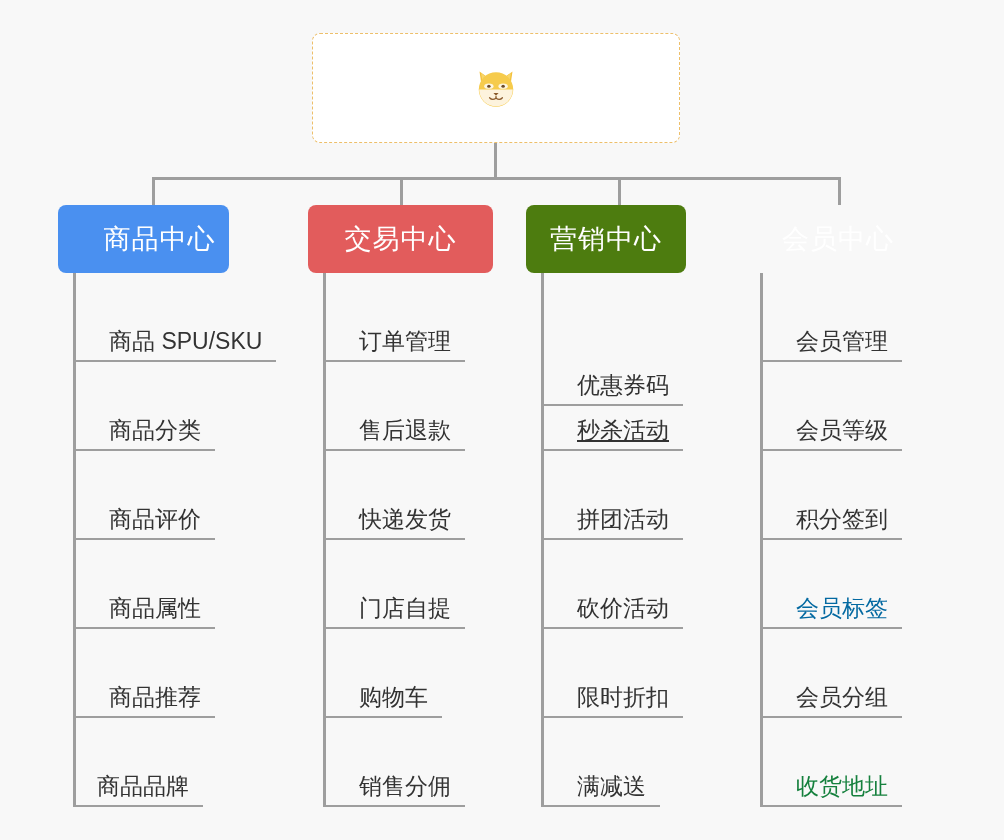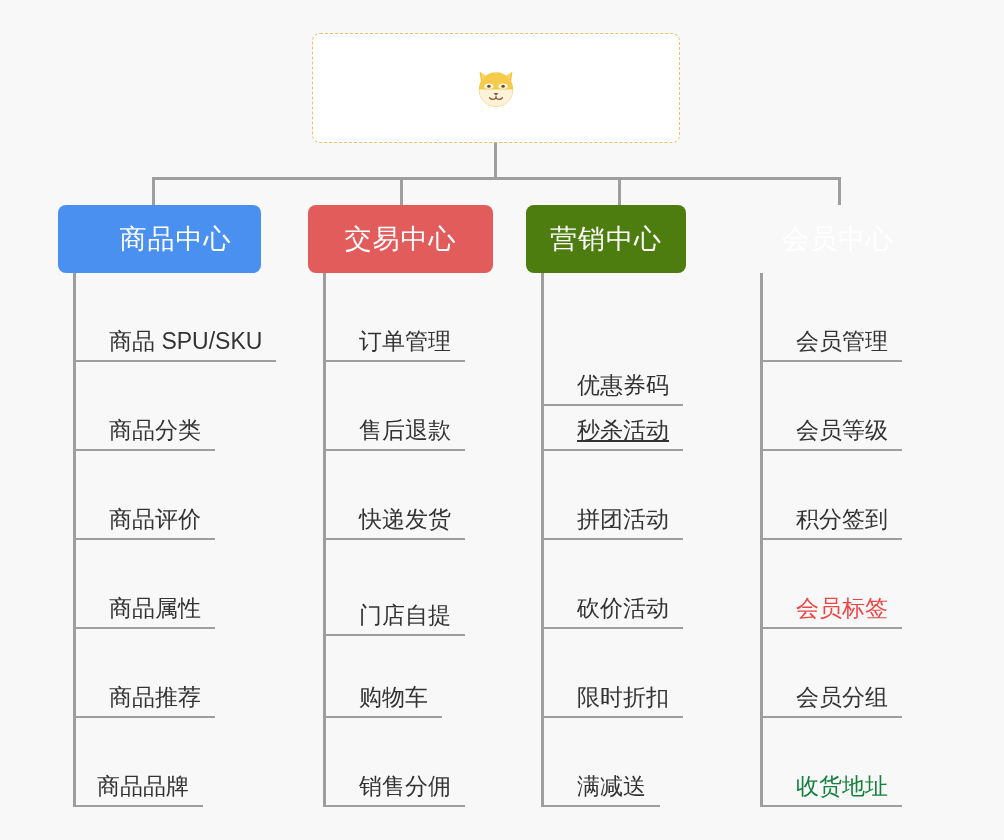--- a/index.html
+++ b/index.html
@@ -130,21 +130,21 @@
   <div id="connectors">
       <div class="conn conn-v" style="left: 494px; top: 143px; height: 37px; background: rgb(158, 158, 158);"></div>
       <div class="conn conn-h" style="left: 152px; top: 177px; width: 689px; background: rgb(158, 158, 158);"></div>
       <div class="conn conn-v" style="left: 152px; top: 177px; height: 28px; background: rgb(158, 158, 158);"></div>
       <div class="conn conn-v" style="left: 400px; top: 177px; height: 28px; background: rgb(158, 158, 158);"></div>
       <div class="conn conn-v" style="left: 618px; top: 177px; height: 28px; background: rgb(158, 158, 158);"></div>
       <div class="conn conn-v" style="left: 838px; top: 177px; height: 28px; background: rgb(158, 158, 158);"></div>
     </div>
 
   <div id="branches">
-      <div class="cat-box" style="left: 58px; width: 203px; background: rgb(74, 144, 240); padding-left: 32px;">
+      <div class="cat-box" style="left: 58px; width: 171px; background: rgb(74, 144, 240); padding-left: 32px;">
         <span>商品中心</span>
       </div>
       <div class="leaf-column" style="left: 73px;">
         <div class="leaf-trunk" style="height: 534px; background: rgb(158, 158, 158);"></div>
         <div class="leaf-item" style="top: 0px;">
           <div class="leaf-underline" style="border-bottom-color: rgb(158, 158, 158); color: rgb(51, 51, 51);">商品 SPU/SKU</div>
         </div>
         <div class="leaf-item" style="top: 89px;">
           <div class="leaf-underline" style="border-bottom-color: rgb(158, 158, 158); color: rgb(51, 51, 51);">商品分类</div>
         </div>
@@ -168,21 +168,21 @@
         <div class="leaf-trunk" style="height: 534px; background: rgb(158, 158, 158);"></div>
         <div class="leaf-item" style="top: 0px;">
           <div class="leaf-underline" style="border-bottom-color: rgb(158, 158, 158); color: rgb(51, 51, 51);">订单管理</div>
         </div>
         <div class="leaf-item" style="top: 89px;">
           <div class="leaf-underline" style="border-bottom-color: rgb(158, 158, 158); color: rgb(51, 51, 51);">售后退款</div>
         </div>
         <div class="leaf-item" style="top: 178px;">
           <div class="leaf-underline" style="border-bottom-color: rgb(158, 158, 158); color: rgb(51, 51, 51);">快递发货</div>
         </div>
-        <div class="leaf-item" style="top: 274px;">
+        <div class="leaf-item" style="top: 267px;">
           <div class="leaf-underline" style="border-bottom-color: rgb(158, 158, 158); color: rgb(51, 51, 51);">门店自提</div>
         </div>
         <div class="leaf-item" style="top: 356px;">
           <div class="leaf-underline" style="border-bottom-color: rgb(158, 158, 158); color: rgb(51, 51, 51);">购物车</div>
         </div>
         <div class="leaf-item" style="top: 445px;">
           <div class="leaf-underline" style="border-bottom-color: rgb(158, 158, 158); color: rgb(51, 51, 51);">销售分佣</div>
         </div>
       </div>
       <div class="cat-box" style="left: 526px; width: 160px; background: #4d7c0f;">
@@ -217,21 +217,21 @@
         <div class="leaf-item" style="top: 0px;">
           <div class="leaf-underline" style="border-bottom-color: rgb(158, 158, 158); color: rgb(51, 51, 51);">会员管理</div>
         </div>
         <div class="leaf-item" style="top: 89px;">
           <div class="leaf-underline" style="border-bottom-color: rgb(158, 158, 158); color: rgb(51, 51, 51);">会员等级</div>
         </div>
         <div class="leaf-item" style="top: 178px;">
           <div class="leaf-underline" style="border-bottom-color: rgb(158, 158, 158); color: rgb(51, 51, 51);">积分签到</div>
         </div>
         <div class="leaf-item" style="top: 267px;">
-          <div class="leaf-underline" style="border-bottom-color: rgb(158, 158, 158); color: #ef4444;">会员标签</div>
+          <div class="leaf-underline" style="border-bottom-color: rgb(158, 158, 158); color: #0369a1;">会员标签</div>
         </div>
         <div class="leaf-item" style="top: 356px;">
           <div class="leaf-underline" style="border-bottom-color: rgb(158, 158, 158); color: rgb(51, 51, 51);">会员分组</div>
         </div>
         <div class="leaf-item" style="top: 445px;">
           <div class="leaf-underline" style="border-bottom-color: rgb(158, 158, 158); color: #15803d;">收货地址</div>
         </div>
       </div>
     </div>
 

